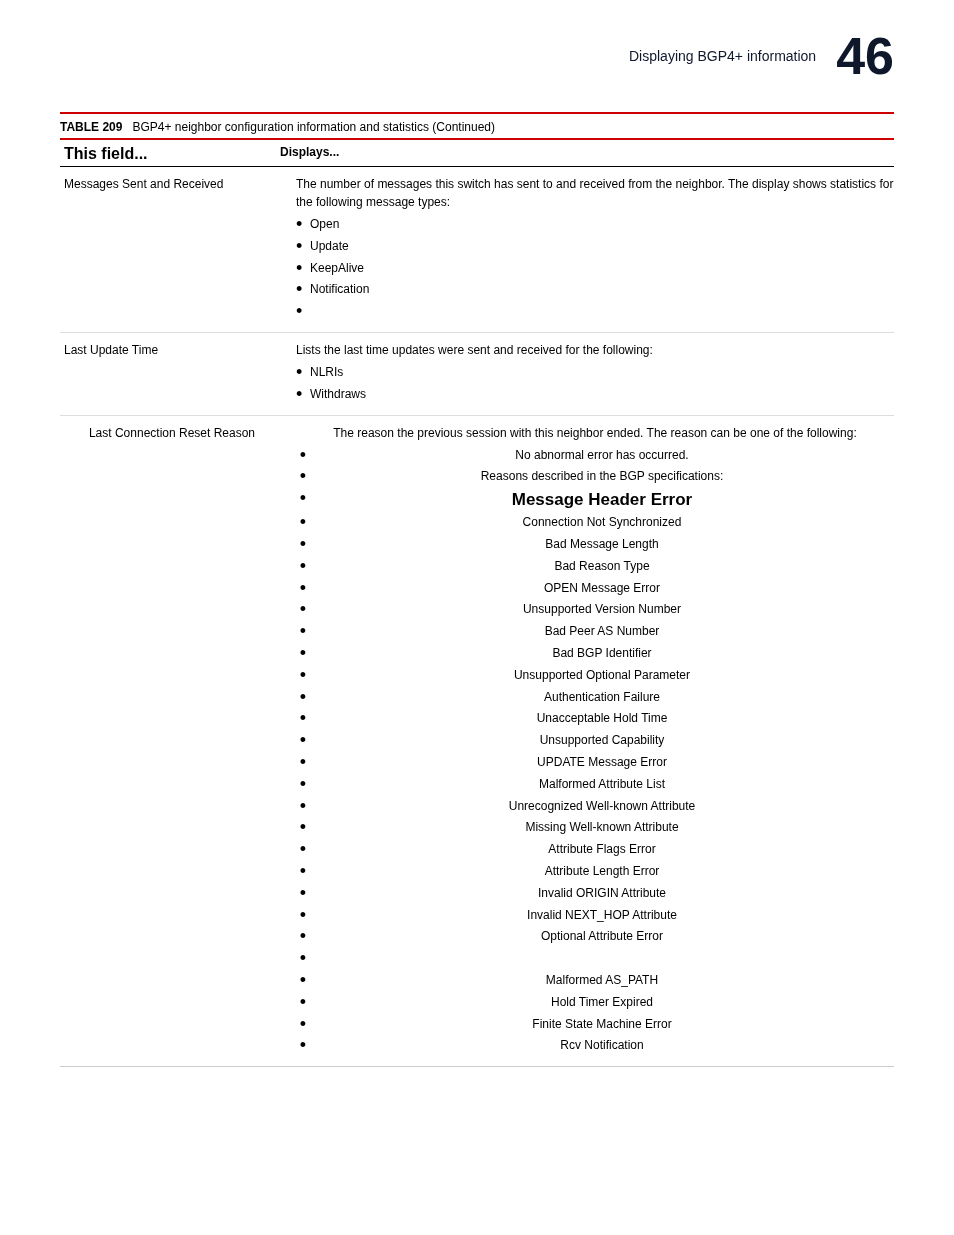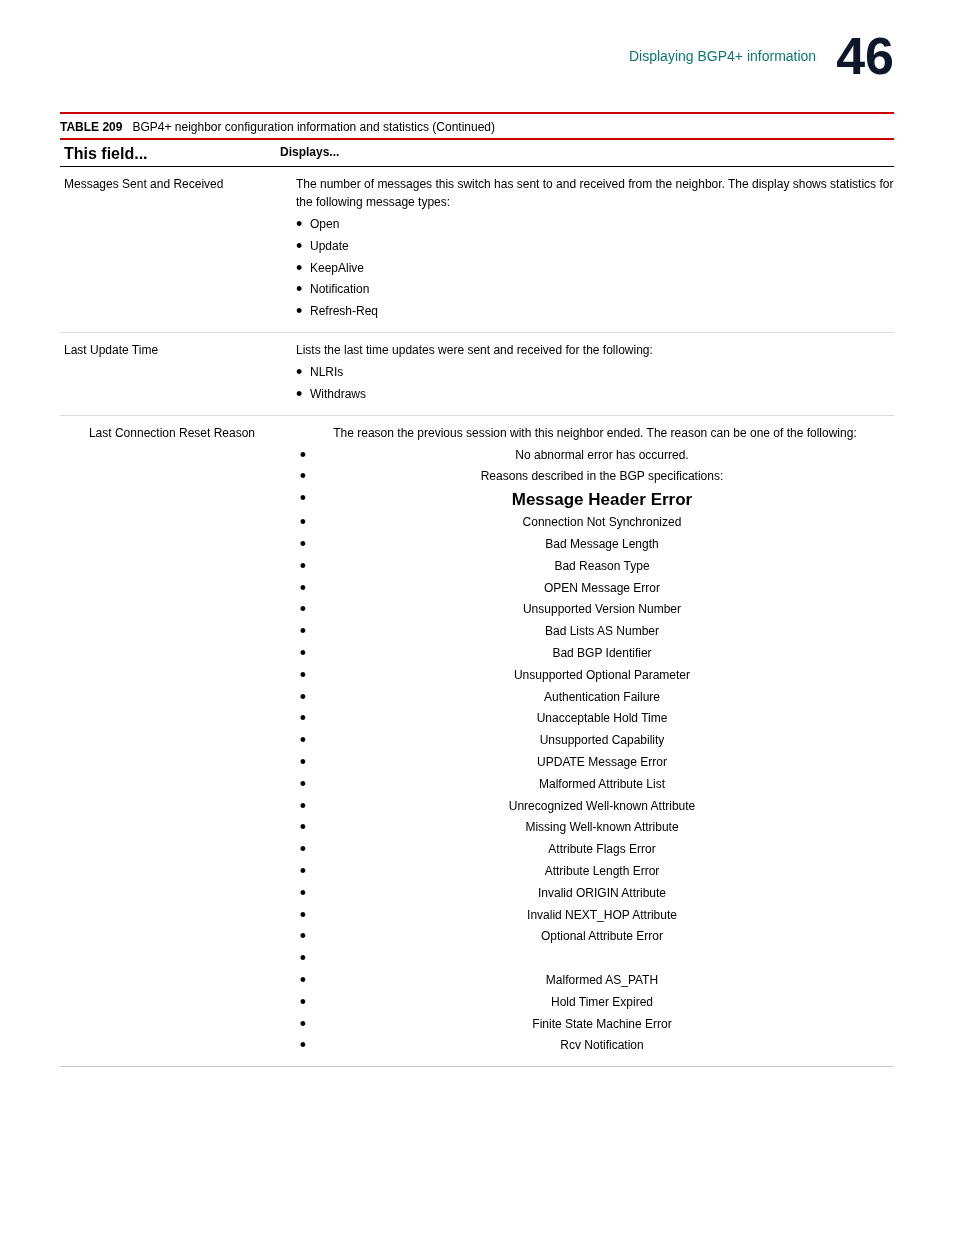--- a/index.html
+++ b/index.html
@@ -22,21 +22,21 @@
     .page-header {
       display: flex;
       justify-content: flex-end;
       align-items: center;
       margin-bottom: 30px;
       border-bottom: none;
     }
 
     .page-header-text {
       font-size: 14px;
-      color: #0f766e;
+      color: #0f172a;
       margin-right: 20px;
     }
 
     .page-number {
       font-size: 52px;
       font-weight: bold;
       color: #0f172a;
       line-height: 1;
     }
 
@@ -196,21 +196,20 @@
             <li>
                 <span class="bullet-dot">•</span>
                 <span class="bullet-text">KeepAlive</span>
               </li>
             <li>
                 <span class="bullet-dot">•</span>
                 <span class="bullet-text">Notification</span>
               </li>
             <li>
                 <span class="bullet-dot">•</span>
-                <span class="bullet-text">Refresh-Req</span>
               </li>
           </ul>
         </div>
       </div>
 
       <div class="table-row">
         <div class="field-cell">
           <span>Last Update Time</span>
         </div>
         <div class="display-cell">
@@ -262,21 +261,21 @@
             <li>
                 <span class="bullet-dot">•</span>
                 <span class="bullet-text">OPEN Message Error</span>
               </li>
             <li>
                 <span class="bullet-dot">•</span>
                 <span class="bullet-text">Unsupported Version Number</span>
               </li>
             <li>
                 <span class="bullet-dot">•</span>
-                <span class="bullet-text">Bad Lists AS Number</span>
+                <span class="bullet-text">Bad Peer AS Number</span>
               </li>
             <li>
                 <span class="bullet-dot">•</span>
                 <span class="bullet-text">Bad BGP Identifier</span>
               </li>
             <li>
                 <span class="bullet-dot">•</span>
                 <span class="bullet-text">Unsupported Optional Parameter</span>
               </li>
             <li>

